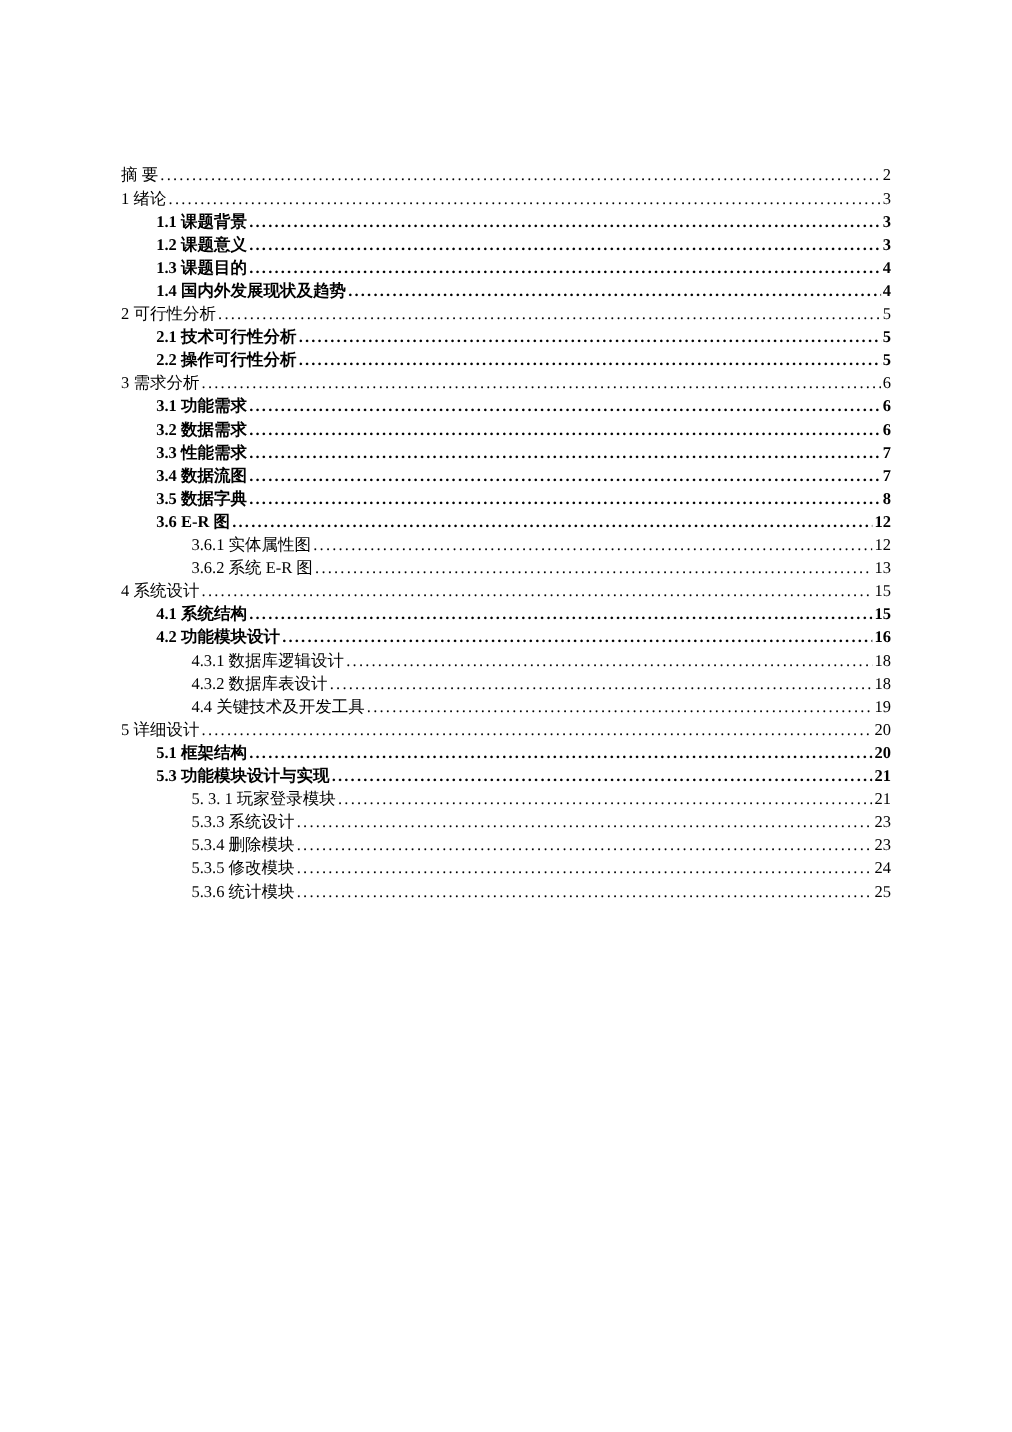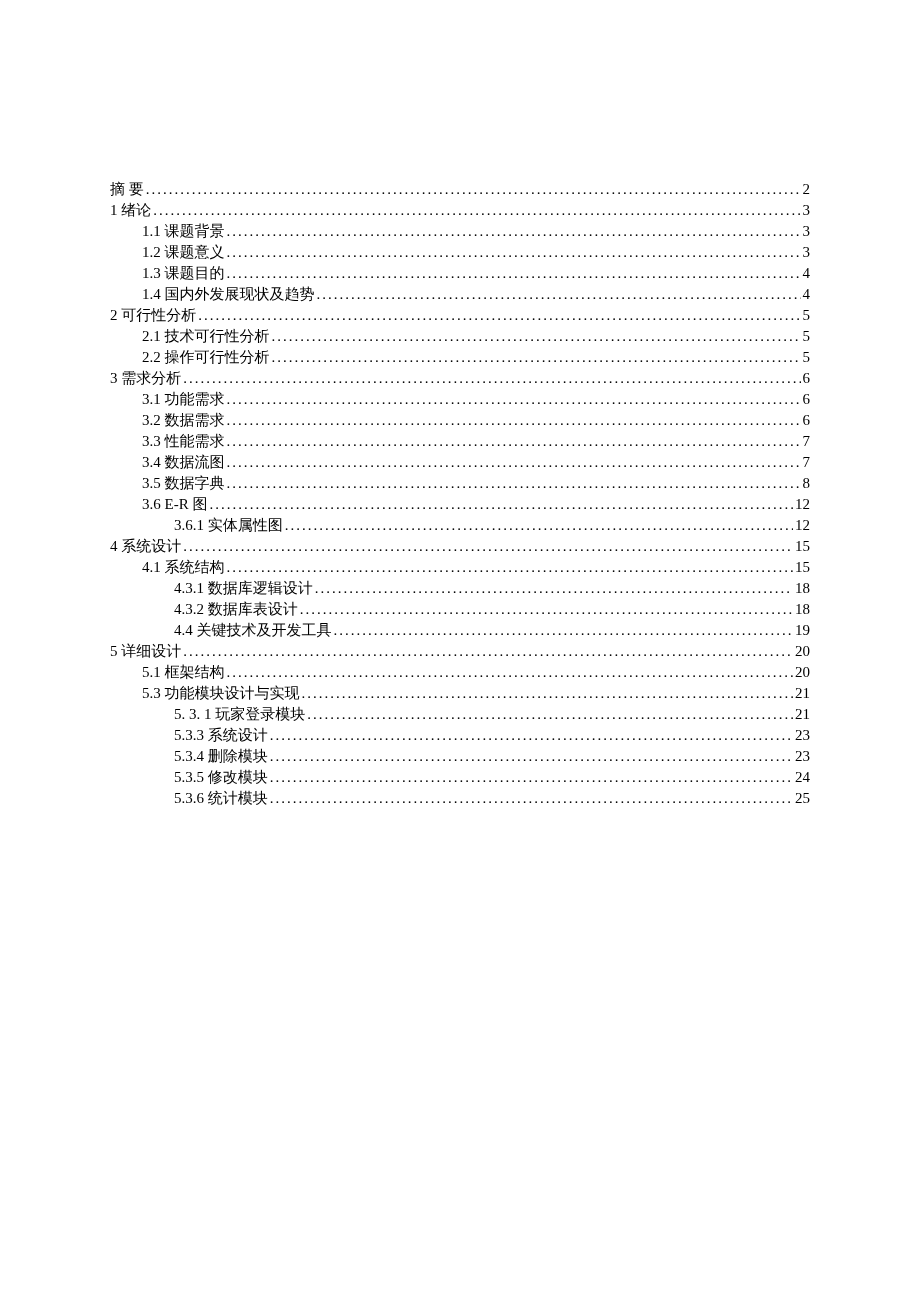--- a/index.html
+++ b/index.html
@@ -6,21 +6,20 @@
     margin: 0;
     padding: 0;
     background: #fff;
     font-family: "SimSun", "宋体", serif;
     color: #000;
     width: 920px;
   }
   .page {
     padding: 150px 110px 0 110px;
     box-sizing: border-box;
-    margin-top: 29px;
   }
   .toc-line {
     display: flex;
     align-items: baseline;
     font-size: 15px;
     line-height: 1.4;
     white-space: nowrap;
   }
   .toc-label {
     flex: 0 0 auto;
@@ -34,21 +33,21 @@
   .toc-dots::after {
     content: ".......................................................................................................................................................................................................................................................";
     display: block;
     white-space: nowrap;
     overflow: hidden;
   }
   .toc-page {
     flex: 0 0 auto;
   }
   .indent-0 { padding-left: 0; }
-  .indent-1 { padding-left: 32px; }
+  .indent-1 { padding-left: 32px; font-weight: bold; }
   .indent-2 { padding-left: 64px; }
 </style>
 </head>
 <body>
 
 <div class="page" id="toc-root">
     <div class="toc-line indent-0">
       <span class="toc-label">摘    要</span>
       <span class="toc-dots"></span>
       <span class="toc-page">2</span>
@@ -126,29 +125,39 @@
     <div class="toc-line indent-1">
       <span class="toc-label">3.6 E-R 图</span>
       <span class="toc-dots"></span>
       <span class="toc-page">12</span>
     </div>
     <div class="toc-line indent-2">
       <span class="toc-label">3.6.1  实体属性图</span>
       <span class="toc-dots"></span>
       <span class="toc-page">12</span>
     </div>
+    <div class="toc-line indent-2">
+      <span class="toc-label">3.6.2 系统 E-R 图</span>
+      <span class="toc-dots"></span>
+      <span class="toc-page">13</span>
+    </div>
     <div class="toc-line indent-0">
       <span class="toc-label">4 系统设计</span>
       <span class="toc-dots"></span>
       <span class="toc-page">15</span>
     </div>
     <div class="toc-line indent-1">
       <span class="toc-label">4.1 系统结构</span>
       <span class="toc-dots"></span>
       <span class="toc-page">15</span>
+    </div>
+    <div class="toc-line indent-1">
+      <span class="toc-label">4.2 功能模块设计</span>
+      <span class="toc-dots"></span>
+      <span class="toc-page">16</span>
     </div>
     <div class="toc-line indent-2">
       <span class="toc-label">4.3.1 数据库逻辑设计</span>
       <span class="toc-dots"></span>
       <span class="toc-page">18</span>
     </div>
     <div class="toc-line indent-2">
       <span class="toc-label">4.3.2 数据库表设计</span>
       <span class="toc-dots"></span>
       <span class="toc-page">18</span>

